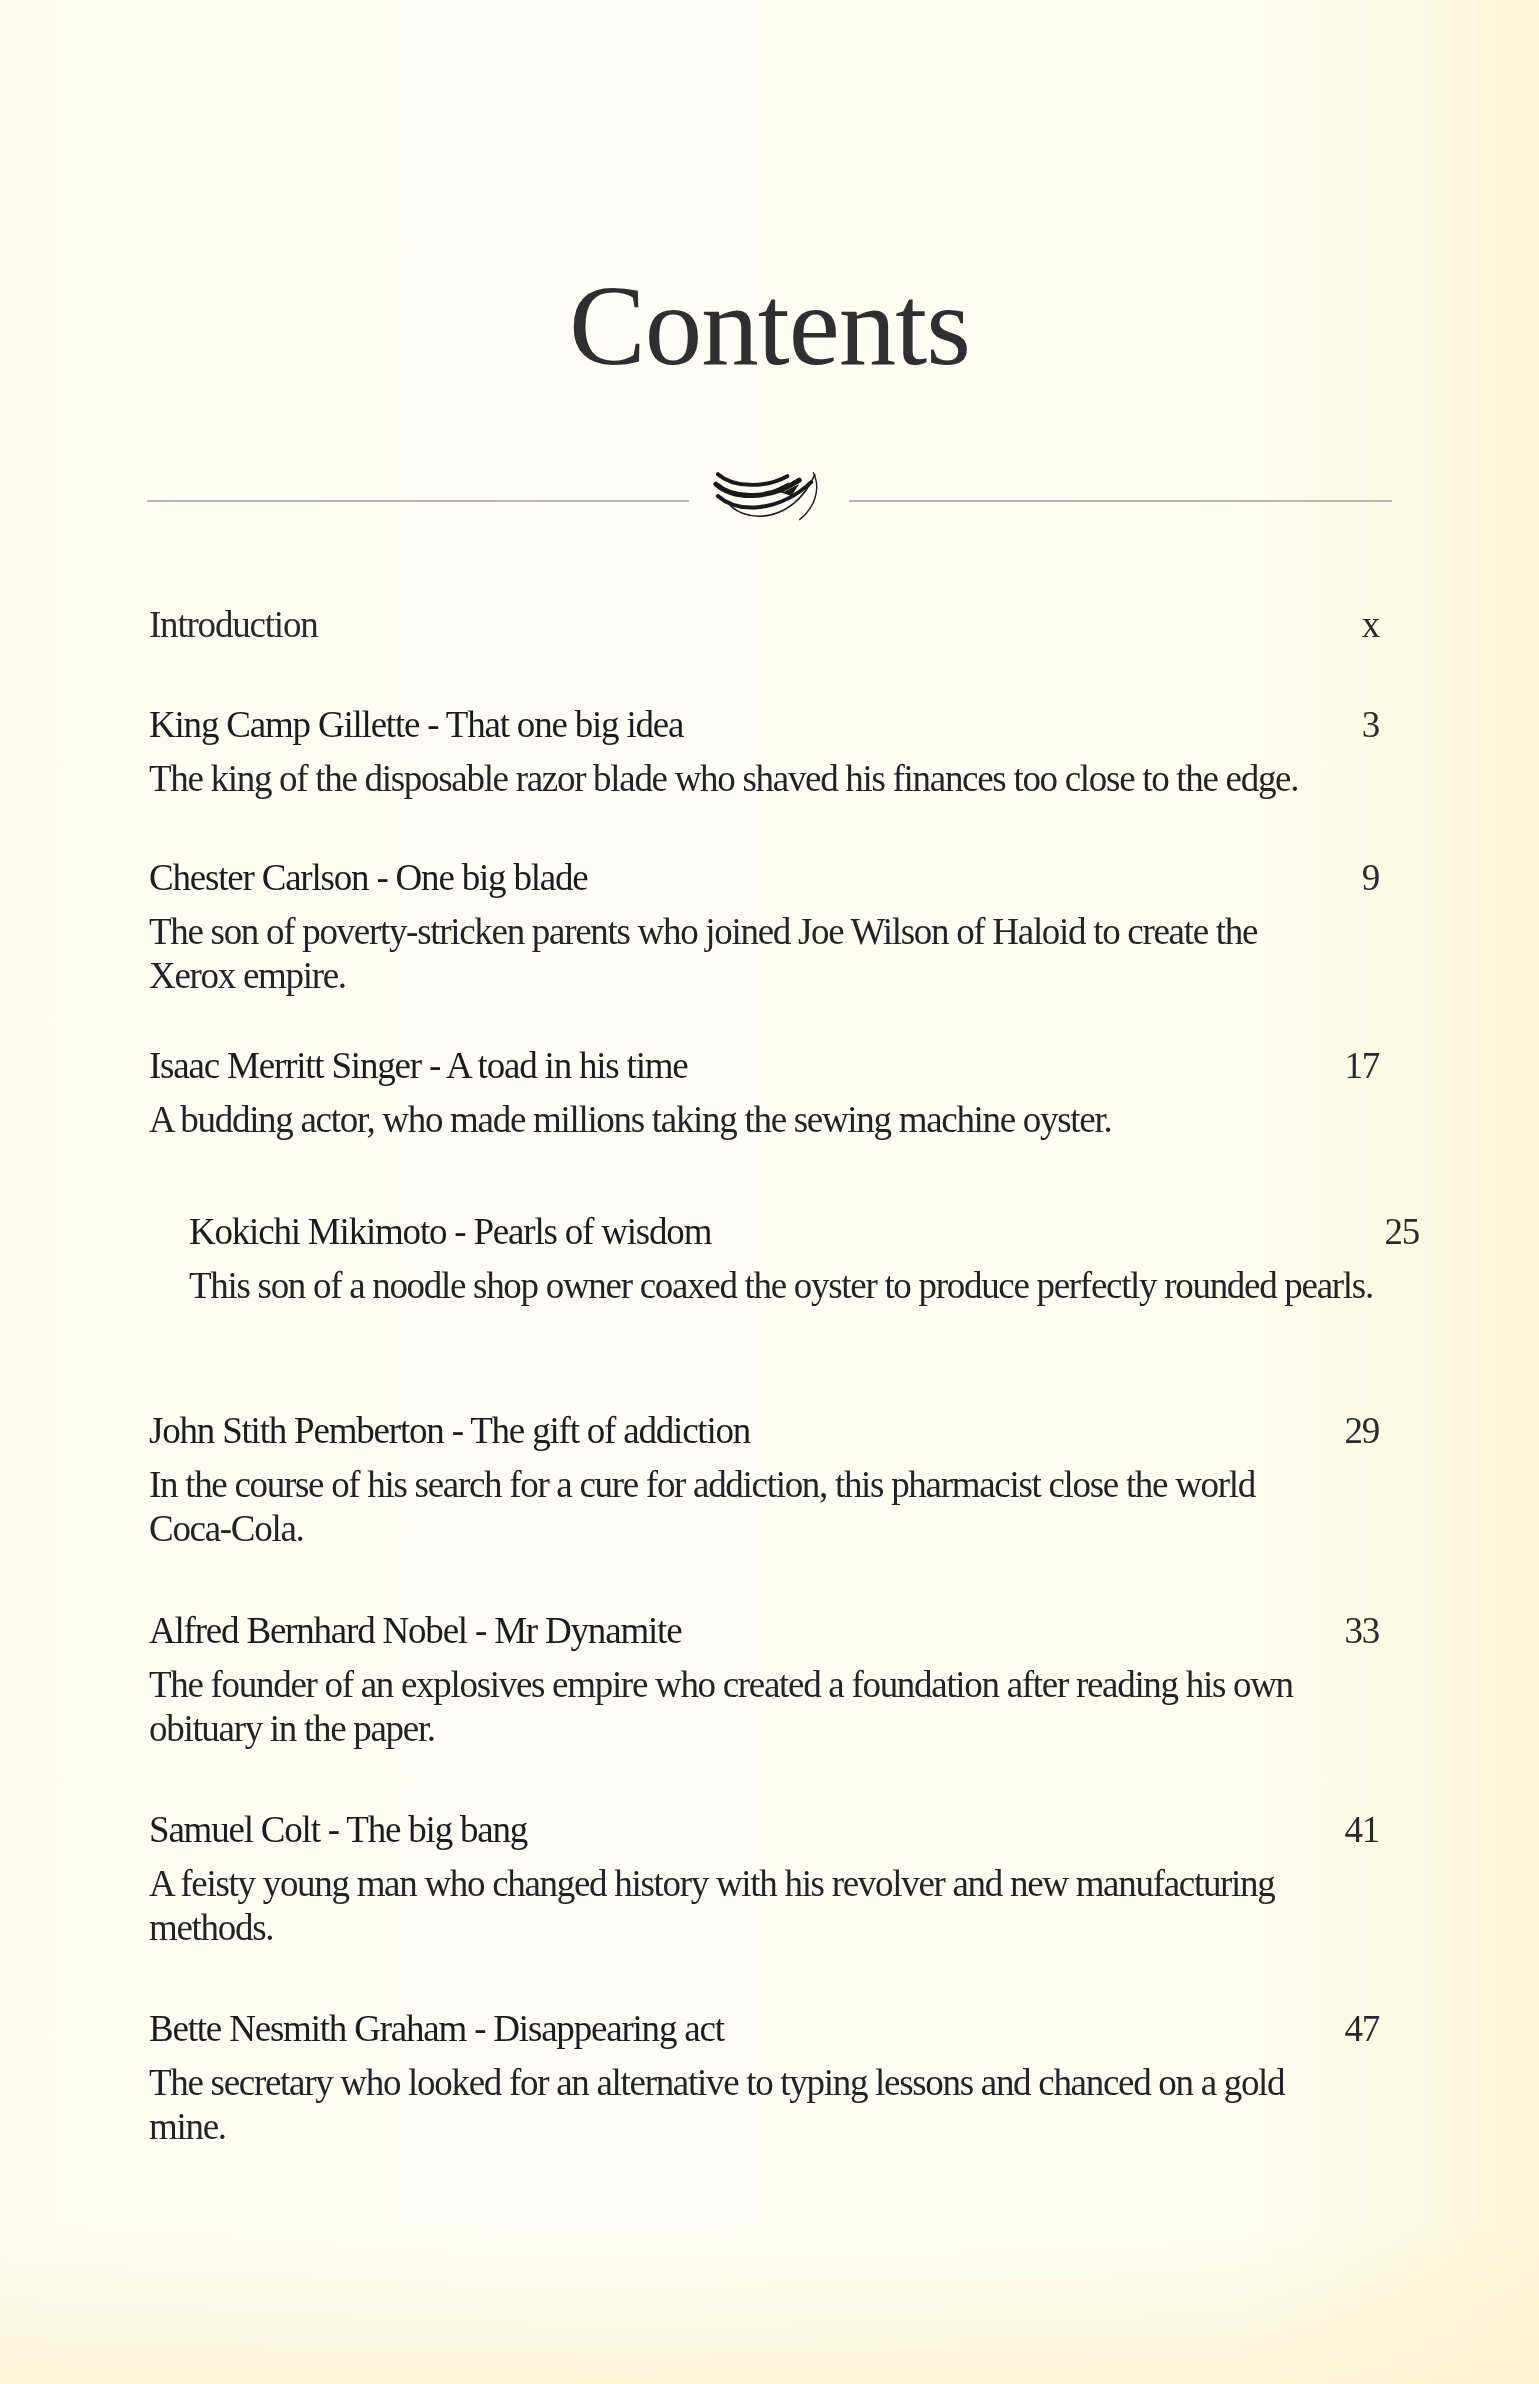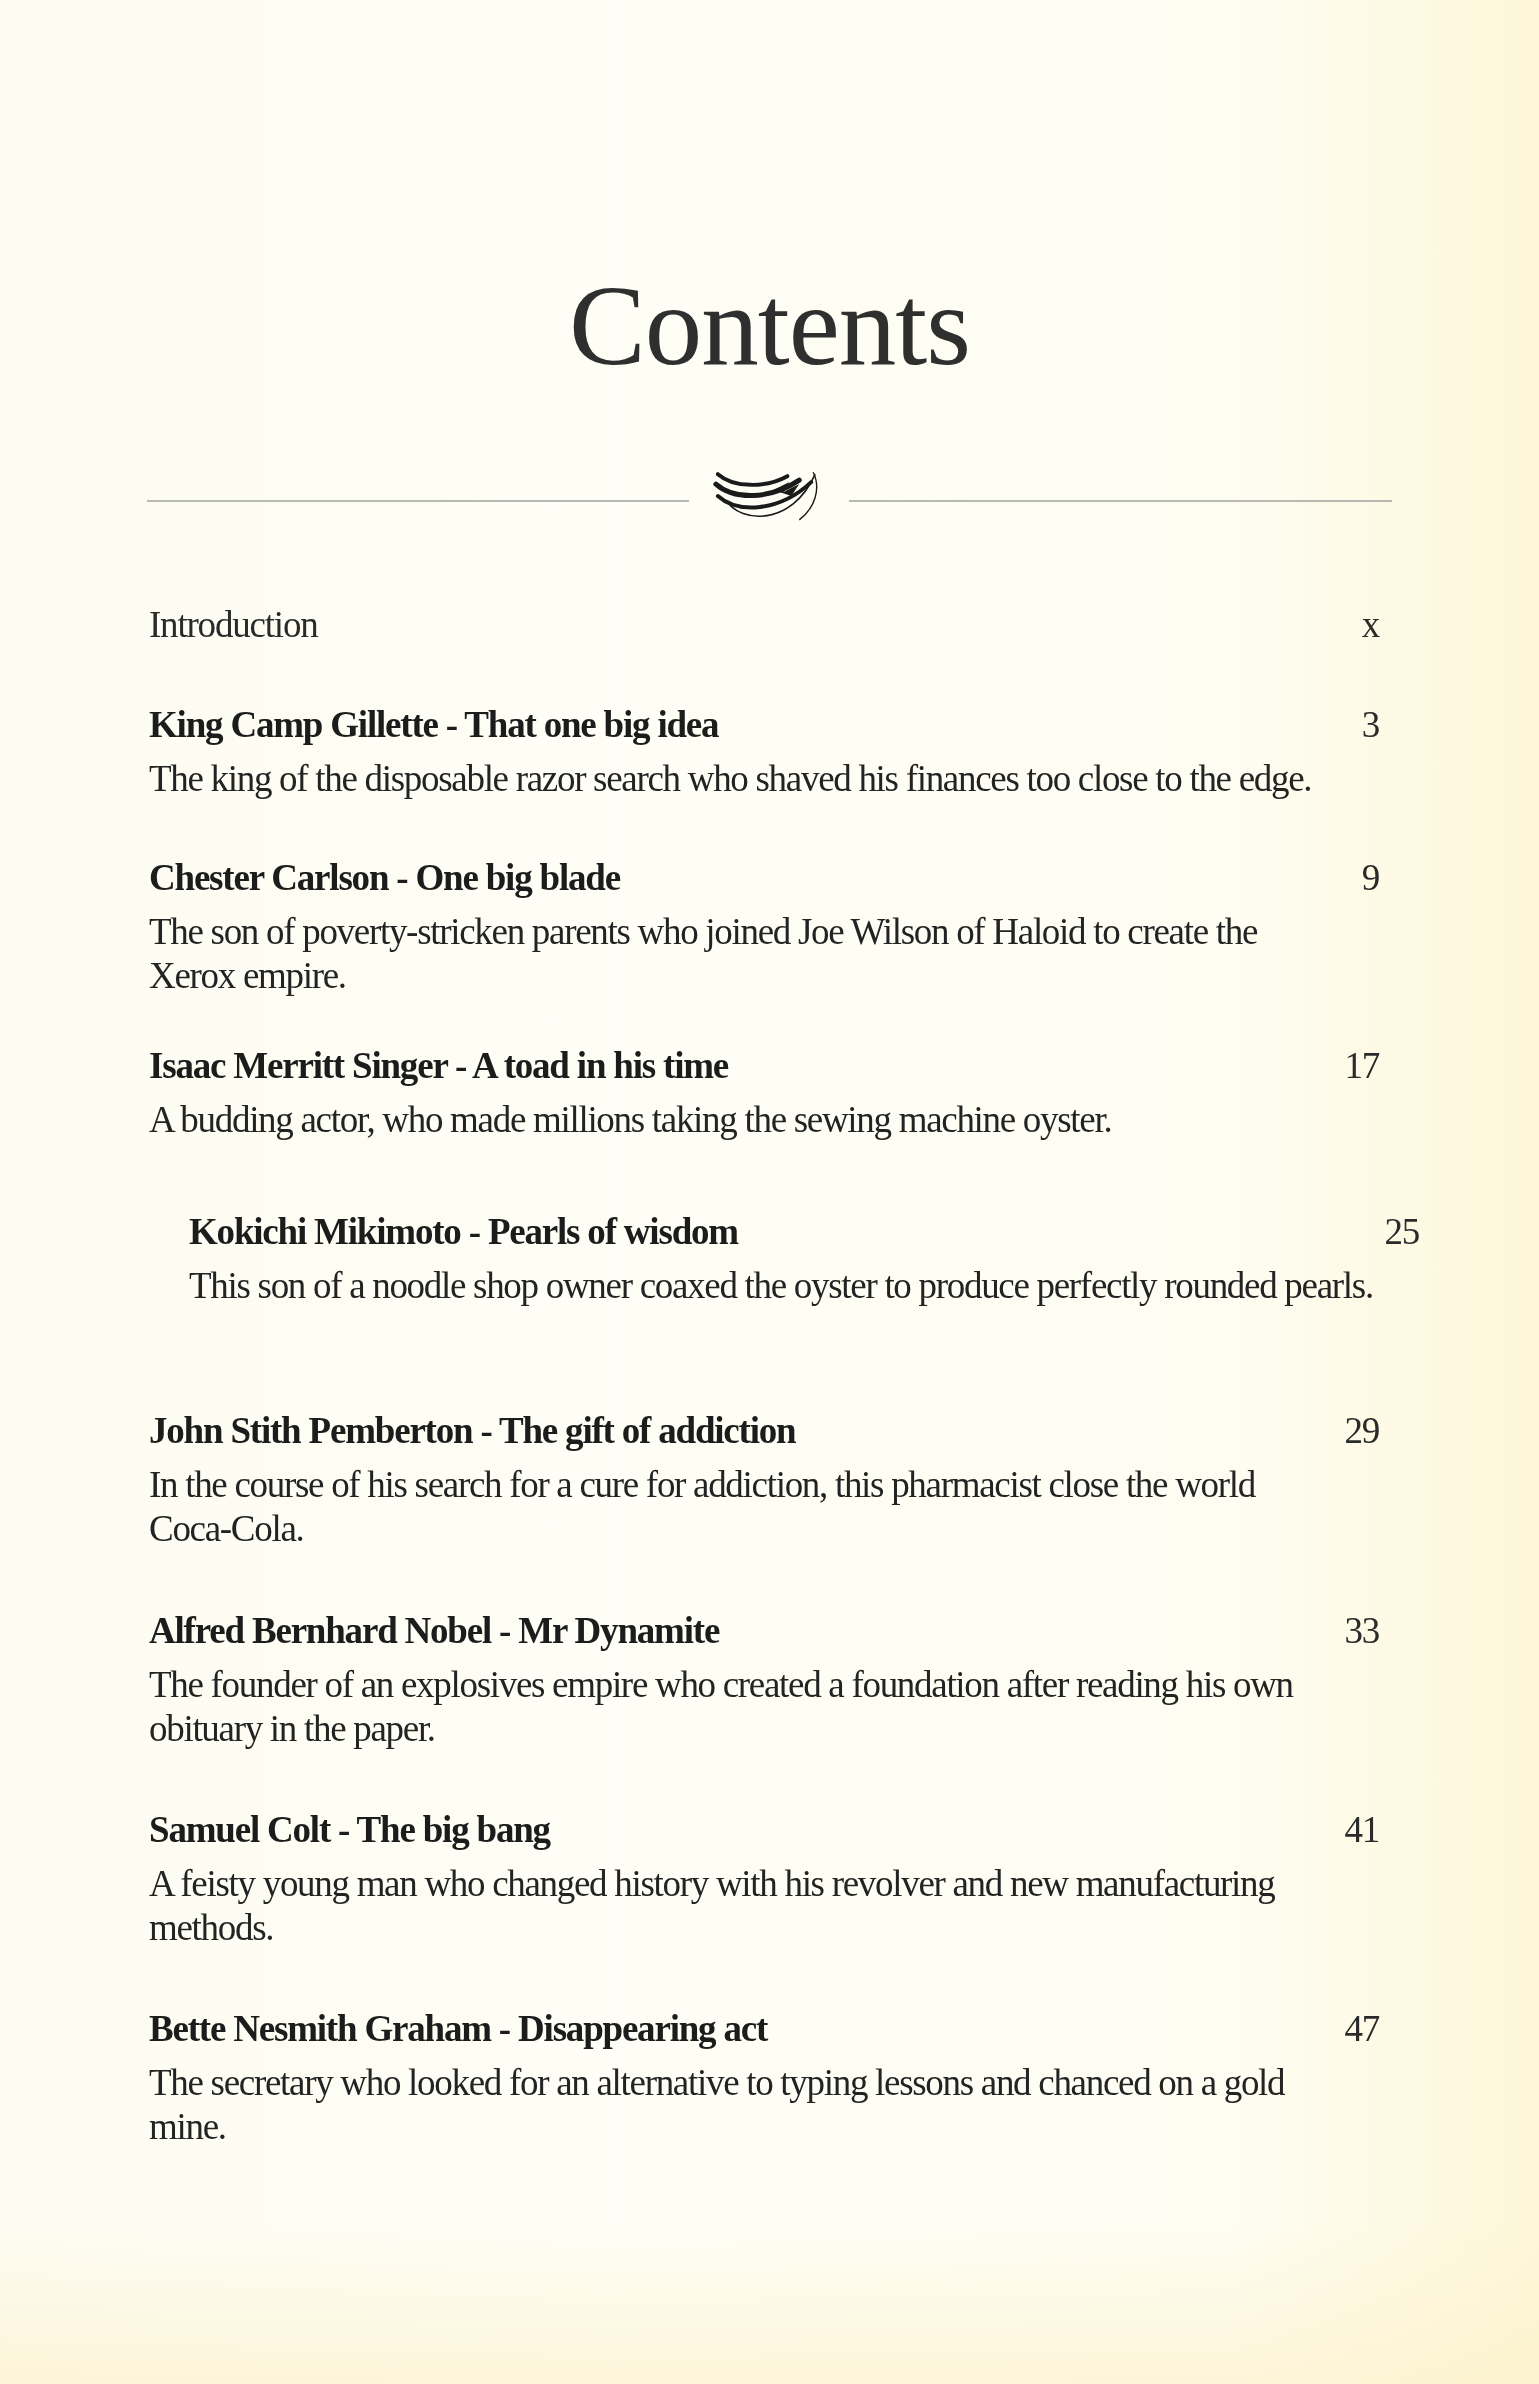--- a/index.html
+++ b/index.html
@@ -77,21 +77,21 @@
     }
     .entry-head {
       display: flex;
       justify-content: space-between;
       align-items: flex-start;
       font-size: 37px;
       line-height: 56px;
       letter-spacing: -1.2px;
     }
     .entry-title {
-      font-weight: bold;
+      font-weight: normal;
       color: #1c1c1c;
     }
     .entry-title.plain {
       font-weight: normal;
       color: #2a2a2a;
     }
     .entry-page {
       font-weight: normal;
       color: #2a2a2a;
       font-size: 37px;
@@ -132,21 +132,21 @@
         <span class="entry-title plain">Introduction</span>
         <span class="entry-page">x</span>
       </div>
     </div>
 
     <div class="entry" style="top:100px;">
       <div class="entry-head">
         <span class="entry-title">King Camp Gillette - That one big idea</span>
         <span class="entry-page">3</span>
       </div>
-      <div class="entry-desc">The king of the disposable razor search who shaved his finances too close to the edge.</div>
+      <div class="entry-desc">The king of the disposable razor blade who shaved his finances too close to the edge.</div>
     </div>
 
     <div class="entry" style="top:253px;">
       <div class="entry-head">
         <span class="entry-title">Chester Carlson - One big blade</span>
         <span class="entry-page">9</span>
       </div>
       <div class="entry-desc">The son of poverty-stricken parents who joined Joe Wilson of Haloid to create the Xerox empire.</div>
     </div>
 

